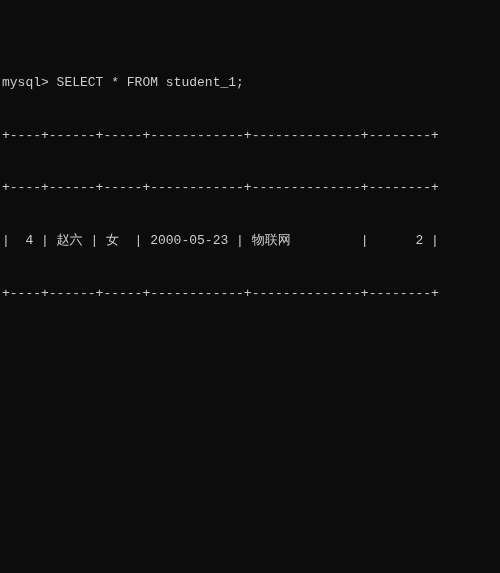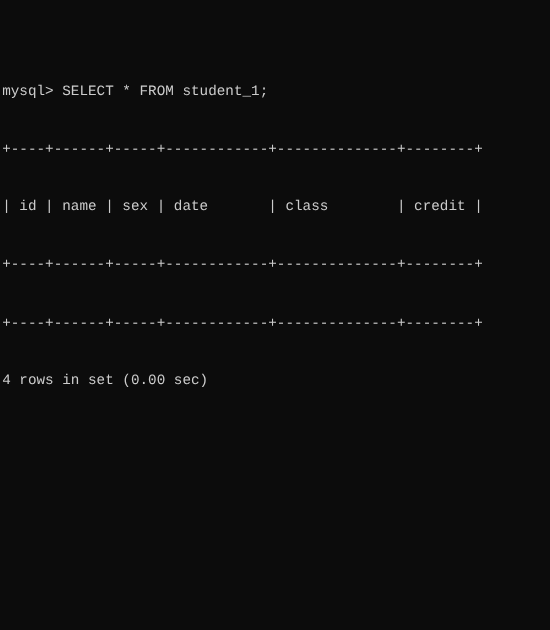--- a/index.html
+++ b/index.html
@@ -21,24 +21,23 @@
   }
 </style>
 </head>
 <body>
 
 <div class="terminal">
 
   
   <span class="line">mysql&gt; SELECT * FROM student_1;</span>
   <span class="line">+----+------+-----+------------+--------------+--------+</span>
-  <span class="line">| id | name | sex | date       | class        | credit |</span>
   <span class="line">+----+------+-----+------------+--------------+--------+</span>
+  <span class="line">|  4 | 赵六 | 女  | 2000-05-23 | 物联网         |      2 |</span>
   <span class="line">+----+------+-----+------------+--------------+--------+</span>
-  <span class="line">4 rows in set (0.00 sec)</span>
   
 
   
   
   
   
   
   
   
   

